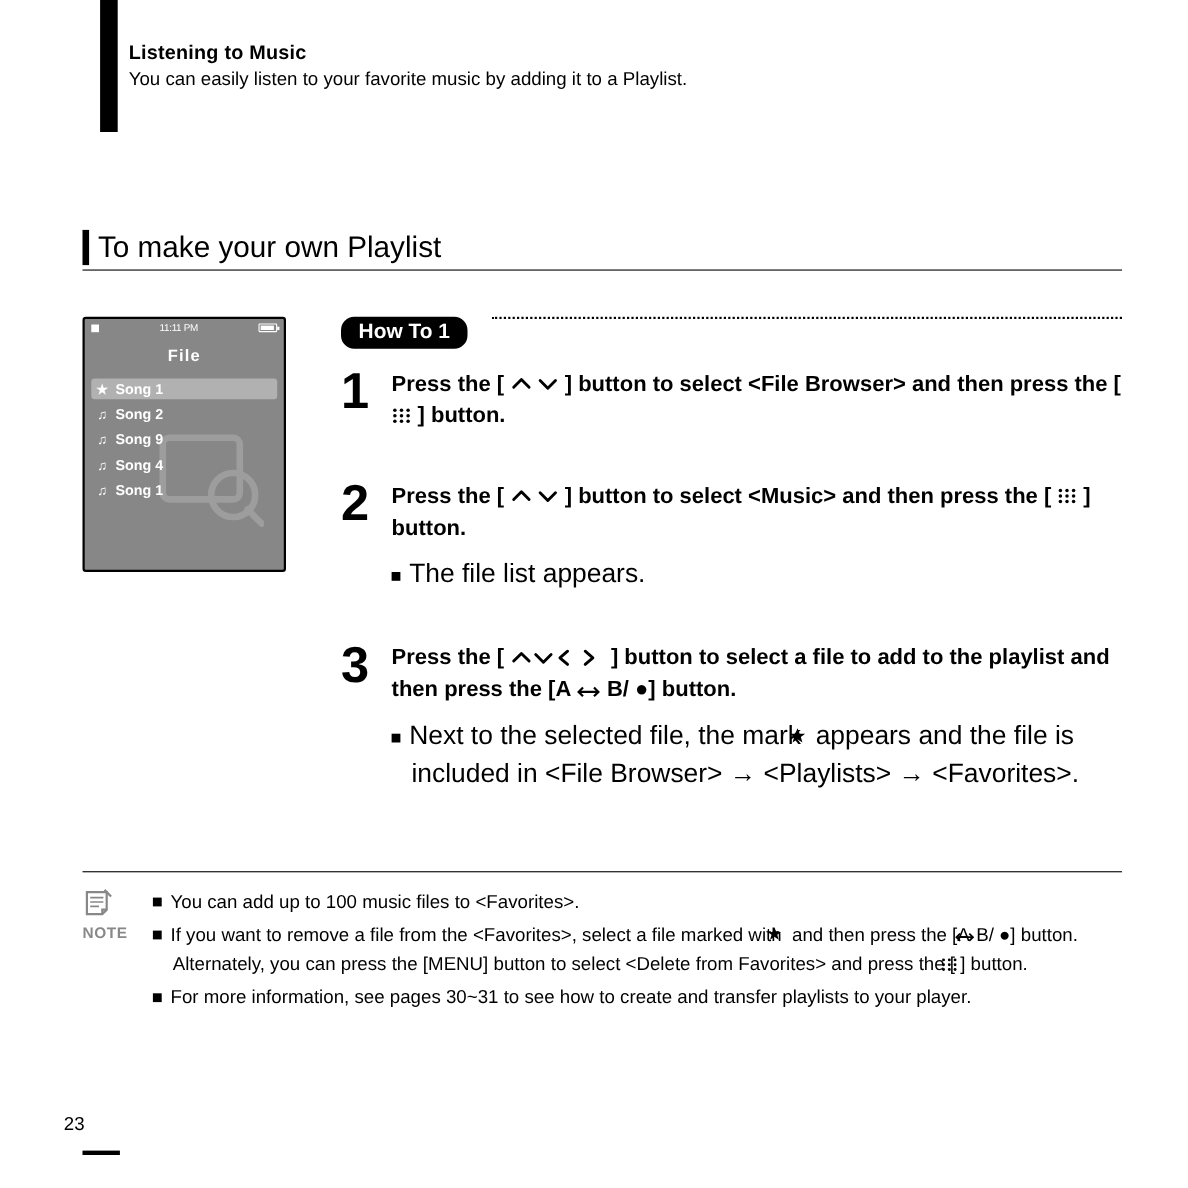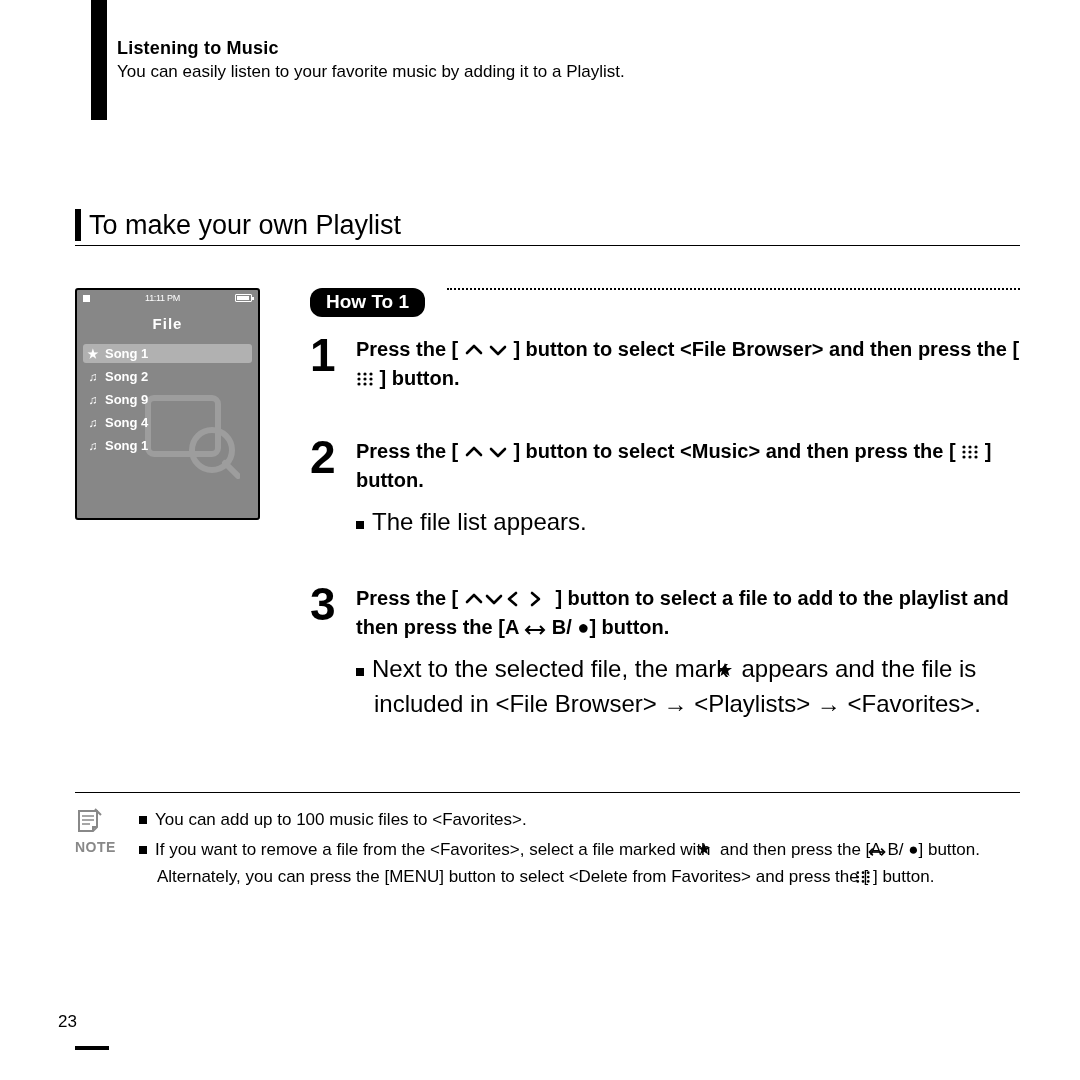--- a/index.html
+++ b/index.html
@@ -271,18 +271,21 @@
                 <circle cx="3" cy="8" r="1.5"></circle>
                 <circle cx="9" cy="8" r="1.5"></circle>
                 <circle cx="15" cy="8" r="1.5"></circle>
                 <circle cx="3" cy="13" r="1.5"></circle>
                 <circle cx="9" cy="13" r="1.5"></circle>
                 <circle cx="15" cy="13" r="1.5"></circle>
               </g>
             </svg>
         </span><span>] button.</span>
       </div>
+      <div class="note-item">
+        <span class="blk"></span><span>For more information, see pages 30~31 to see how to create and transfer playlists to your player.</span>
+      </div>
     </div>
   </div>
 
   <div class="pagenum">23</div>
   <div class="pagenum-bar"></div>
 </div>
 
 </body></html>

